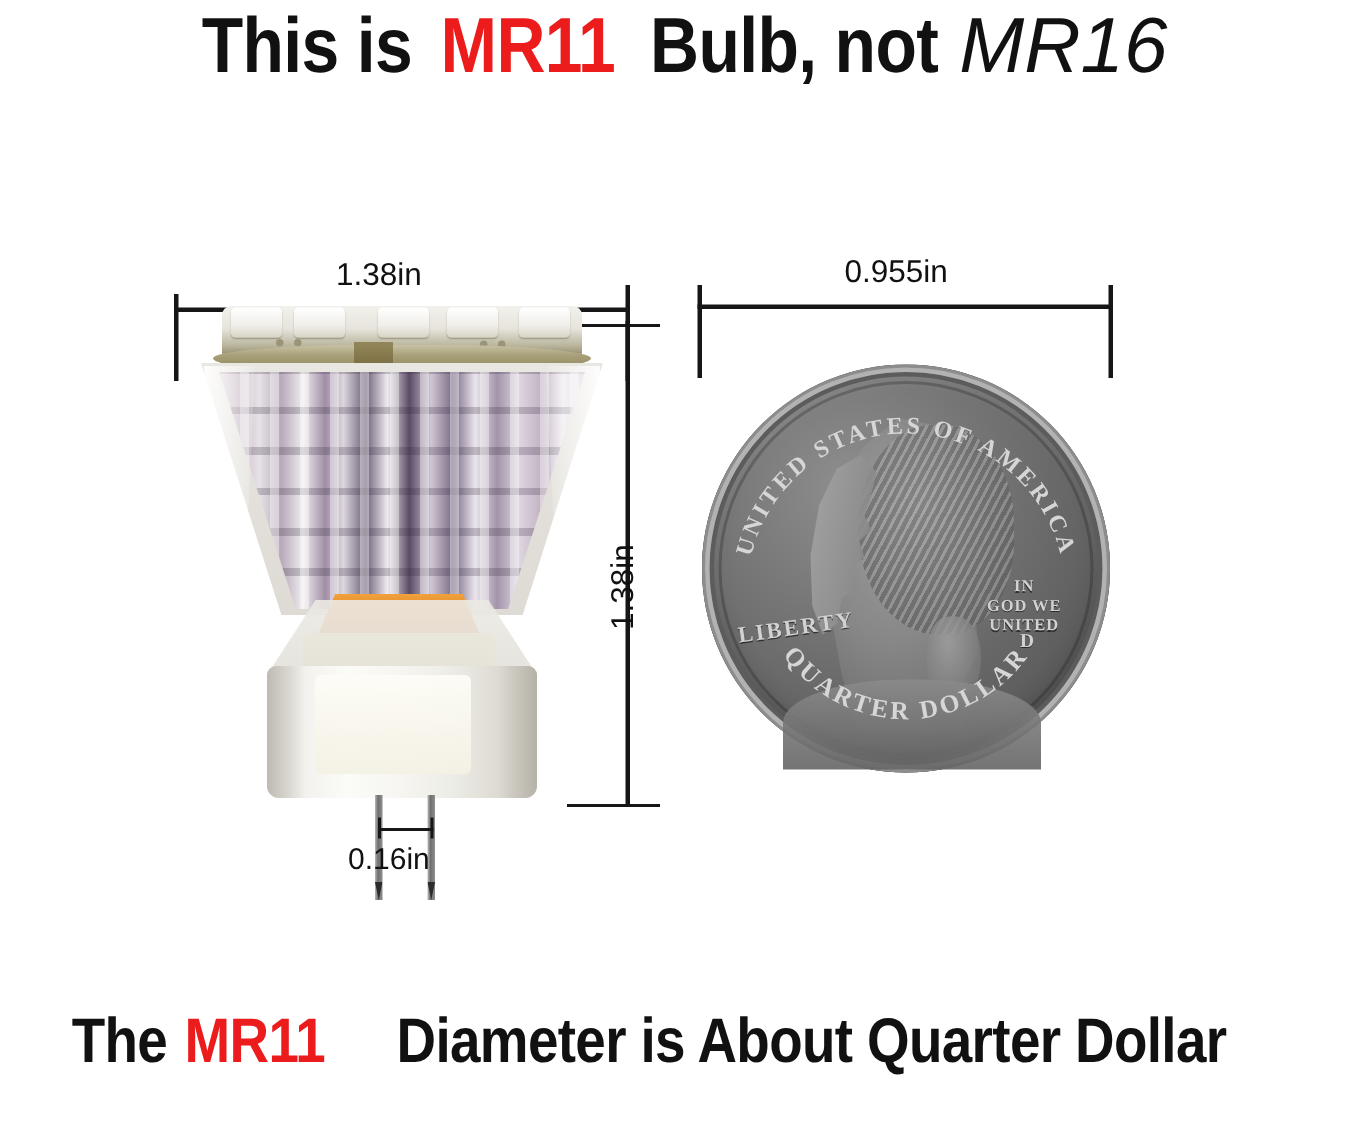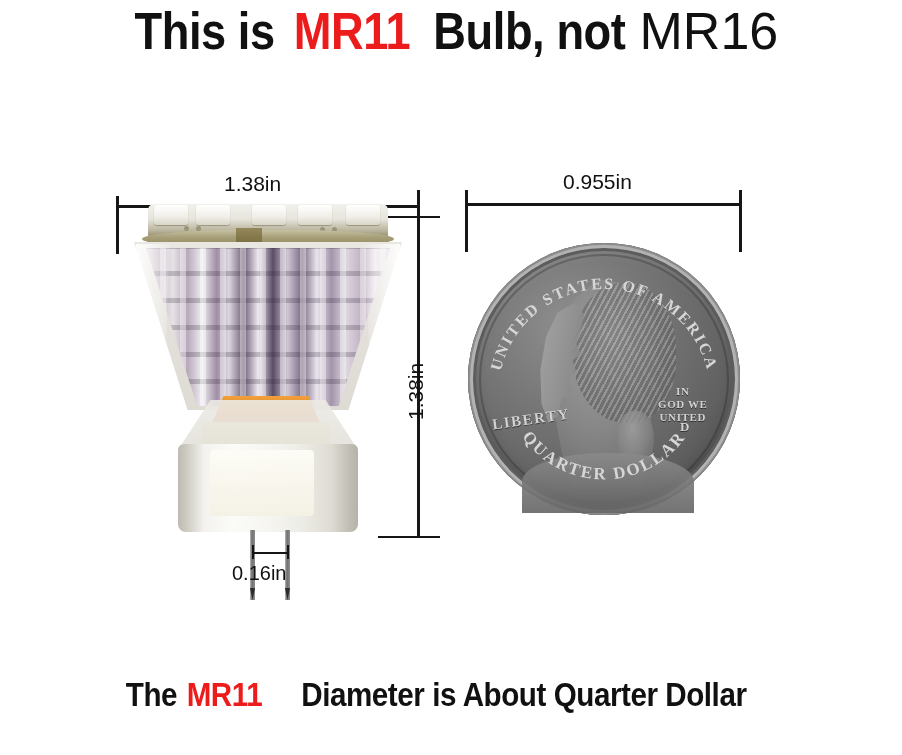--- a/index.html
+++ b/index.html
@@ -27,38 +27,39 @@
     font-weight: bold;
     letter-spacing: -0.5px;
   }
   #title-bar {
     top: 2px;
     font-size: 52px;
     line-height: 58px;
   }
   #caption-bar {
     top: 674px;
-    font-size: 34px;
+    font-size: 42px;
     line-height: 40px;
     text-decoration: underline;
   }
   .t-bold {
     font-family: "Liberation Sans Narrow", "Liberation Sans", sans-serif;
     font-weight: bold;
     transform: scaleX(0.87);
     display: inline-block;
     transform-origin: center;
   }
   .t-red {
     color: #ed1c1c;
   }
   .t-light {
     font-weight: normal;
     letter-spacing: 0px;
     display: inline-block;
+    font-style: italic;
   }
 
   
   .dim-h {            
     position: absolute;
     height: 0;
     border-top: 3px solid #161616;
   }
   .dim-v {            
     position: absolute;

